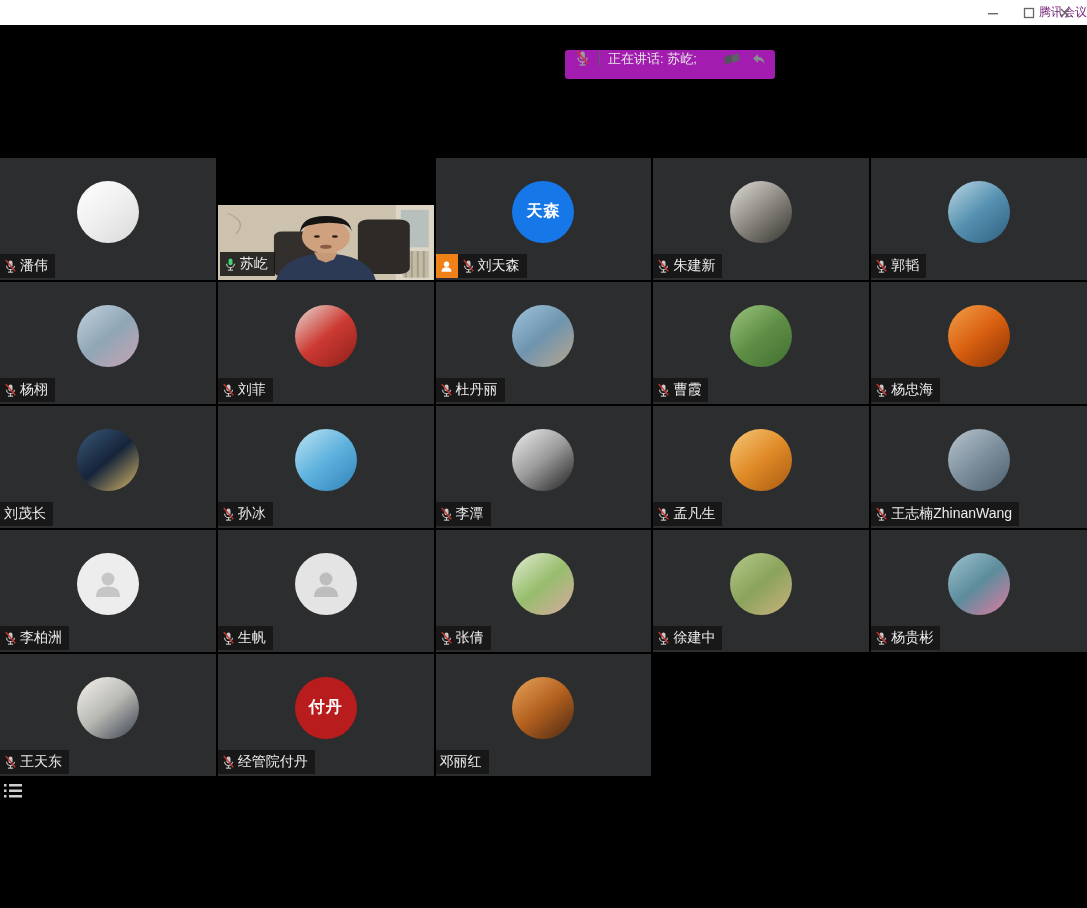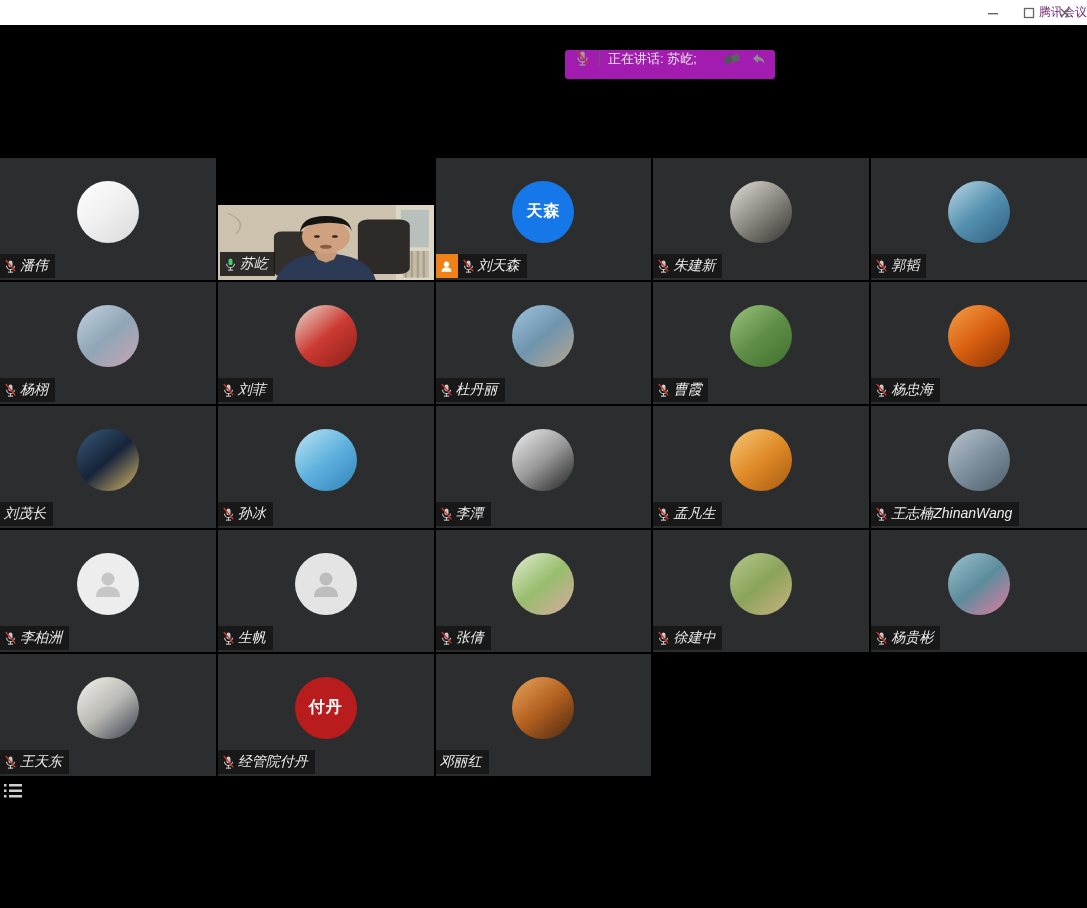--- a/index.html
+++ b/index.html
@@ -29,21 +29,21 @@
   .tile.speaking{box-shadow:inset 0 0 0 2px #35c75a;margin-top:47px;}
 
   .avatar{position:absolute;left:50%;top:44%;transform:translate(-50%,-50%);
        width:62px;height:62px;border-radius:50%;display:flex;align-items:center;justify-content:center;overflow:hidden;font-weight:bold;}
   .avatar .init{color:#fff;font-size:16px;letter-spacing:1px;}
   .avatar svg{display:block;}
 
   .video-frame{position:absolute;inset:0;}
   .video-frame svg{display:block;width:100%;height:100%;}
 
-  .nameplate{position:absolute;left:0;bottom:2px;display:flex;align-items:stretch;z-index:5;font-style:italic;}
+  .nameplate{position:absolute;left:0;bottom:2px;display:flex;align-items:stretch;z-index:5;}
   .tile.speaking .nameplate{left:2px;bottom:4px;}
   .host-badge{width:22px;background:#f08018;display:flex;align-items:center;justify-content:center;}
   .label{background:rgba(22,22,22,0.88);display:flex;align-items:center;padding:3px 7px 3px 4px;gap:3px;}
   .label .pname{color:#ececec;font-size:14px;white-space:nowrap;}
   .mic{display:flex;align-items:center;}
   .mic .slash{display:none;}
   .mic.muted .slash{display:block;}
   .mic.muted .body{fill:#c9c9c9;}
   .mic.on .body{fill:#3fd472;}
 

